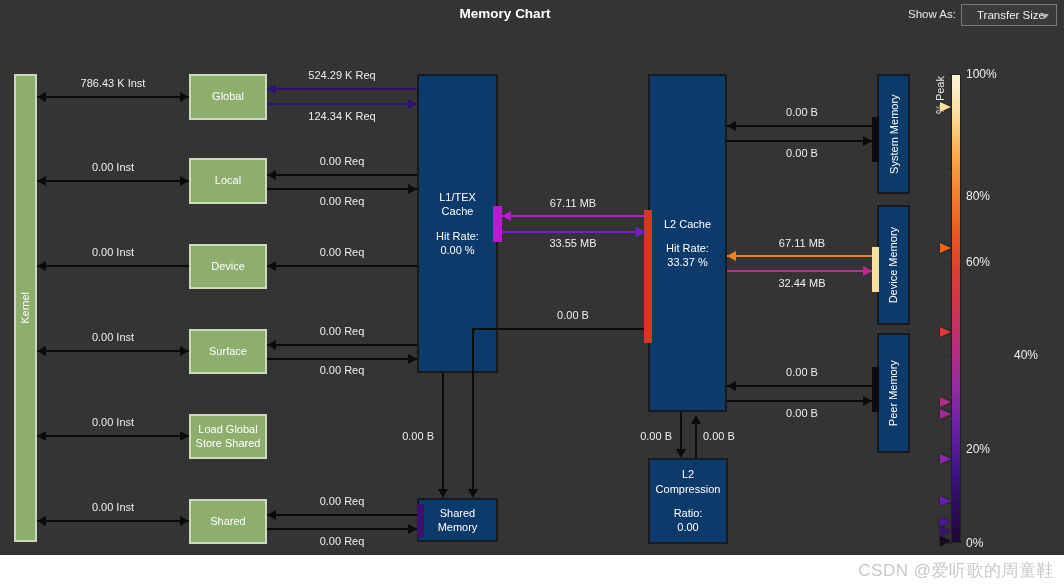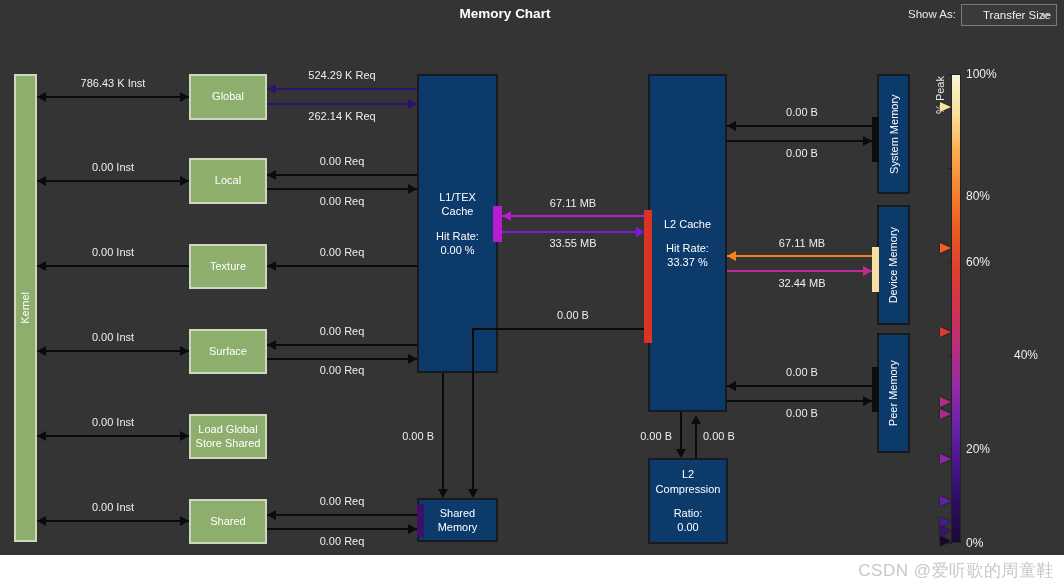--- a/index.html
+++ b/index.html
@@ -5,21 +5,21 @@
   * { margin:0; padding:0; box-sizing:border-box; }
   body { font-family:"Liberation Sans","DejaVu Sans",sans-serif; background:#fff; }
   #stage { position:relative; width:1064px; height:587px; background:#fff; overflow:hidden; }
   #chart { position:absolute; left:0; top:0; width:1064px; height:555px; background:var(--bg,#343434); }
   .title { position:absolute; left:425px; top:6px; width:160px; text-align:center;
            color:#fff; font-size:13.5px; font-weight:bold; }
   .showas-label { position:absolute; left:872px; top:8px; width:84px; text-align:right;
                   color:#e9e9e9; font-size:11.5px; }
   .dropdown { position:absolute; left:961px; top:4px; width:96px; height:22px;
               background:#3a3a3a; border:1px solid #7a7a7a; color:#f0f0f0;
-              font-size:11.5px; line-height:20px; padding-left:21px; cursor:pointer; }
+              font-size:11.5px; line-height:20px; padding-left:15px; cursor:pointer; }
   .dd-arrow { position:absolute; right:7px; top:9px; width:0; height:0;
               border-left:4px solid transparent; border-right:4px solid transparent;
               border-top:5px solid #b5b5b5; }
   
   .gbox { position:absolute; background:var(--green-fill,#8dae6d); border:2px solid var(--green-border,#ccd9bd);
           color:#fff; font-size:11px; display:flex; align-items:center; justify-content:center;
           text-align:center; line-height:1.25; }
   .bbox { position:absolute; background:var(--blue-fill,#0c3a6b); border:2px solid #171b20;
           color:#fff; font-size:11px; display:flex; flex-direction:column; align-items:center;
           justify-content:center; text-align:center; line-height:1.3; }
@@ -65,21 +65,21 @@
       <span class="vtext">Kernel</span>
     </div>
 
     <div class="gbox" style="left:189px;top:158px;width:78px;height:46px;">
       <span>Local</span>
       </div>
     <div class="gbox" style="left:189px;top:74px;width:78px;height:46px;">
       <span>Global</span>
       </div>
     <div class="gbox" style="left:189px;top:244px;width:78px;height:45px;">
-      <span>Texture</span>
+      <span>Device</span>
       </div>
     <div class="gbox" style="left:189px;top:329px;width:78px;height:45px;">
       <span>Surface</span>
       </div>
     <div class="gbox" style="left:189px;top:414px;width:78px;height:45px;padding:2px;">
       <span>Load Global Store Shared</span>
       </div>
     <div class="gbox" style="left:189px;top:499px;width:78px;height:45px;">
       <span>Shared</span>
       </div>
@@ -147,21 +147,21 @@
     <div class="hl" style="left:37px;top:520px;width:152px;"></div>
     <div class="ah l" style="left:37px;top:516px;"></div>
     <div class="ah r" style="left:180px;top:516px;"></div>
     <div class="elabel" style="left:48px;top:501px;width:130px;">0.00 Inst</div>
 
     <div class="hl" style="left:267px;top:88px;width:150px;background:var(--indigo);"></div>
     <div class="ah l" style="left:267px;top:84px;border-right-color:var(--indigo);"></div>
     <div class="elabel" style="left:277px;top:69px;width:130px;">524.29 K Req</div>
     <div class="hl" style="left:267px;top:103px;width:150px;background:var(--indigo);"></div>
     <div class="ah r" style="left:408px;top:99px;border-left-color:var(--indigo);"></div>
-    <div class="elabel" style="left:277px;top:110px;width:130px;">262.14 K Req</div>
+    <div class="elabel" style="left:277px;top:110px;width:130px;">124.34 K Req</div>
 
     <div class="hl" style="left:267px;top:174px;width:150px;"></div>
     <div class="ah l" style="left:267px;top:170px;"></div>
     <div class="elabel" style="left:277px;top:155px;width:130px;">0.00 Req</div>
     <div class="hl" style="left:267px;top:188px;width:150px;"></div>
     <div class="ah r" style="left:408px;top:184px;"></div>
     <div class="elabel" style="left:277px;top:195px;width:130px;">0.00 Req</div>
 
     <div class="hl" style="left:267px;top:265px;width:150px;"></div>
     <div class="ah l" style="left:267px;top:261px;"></div>

